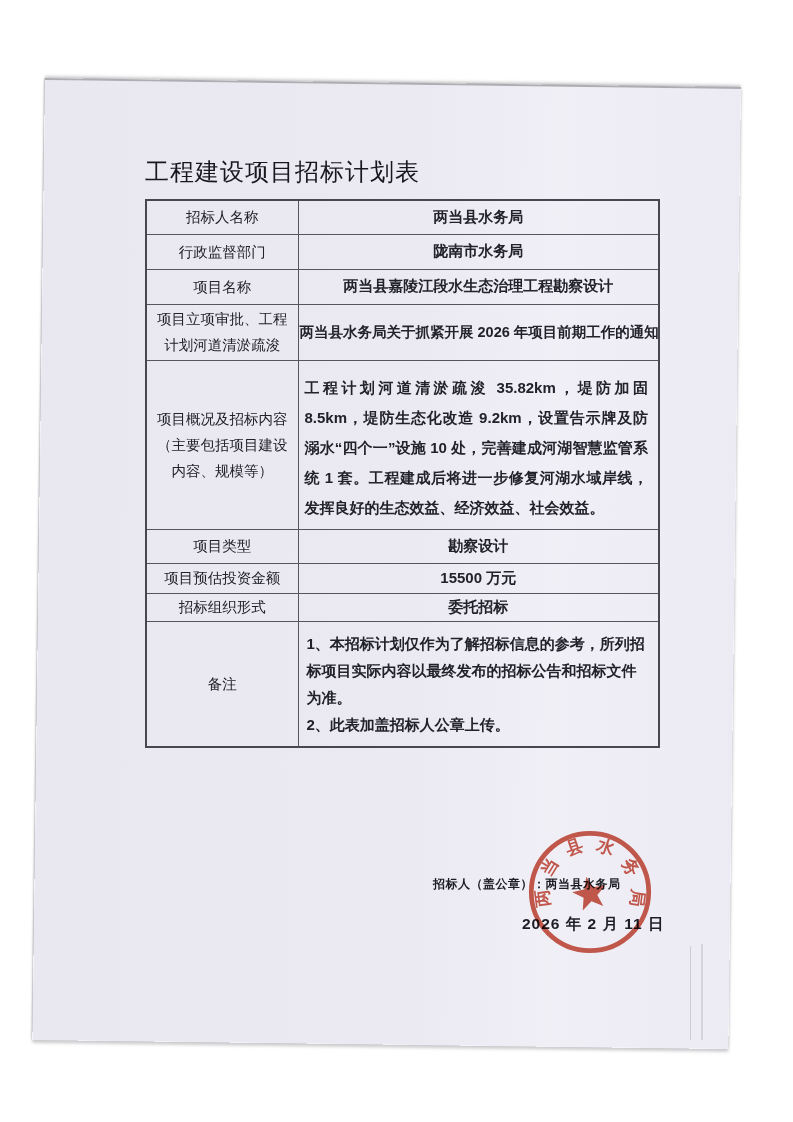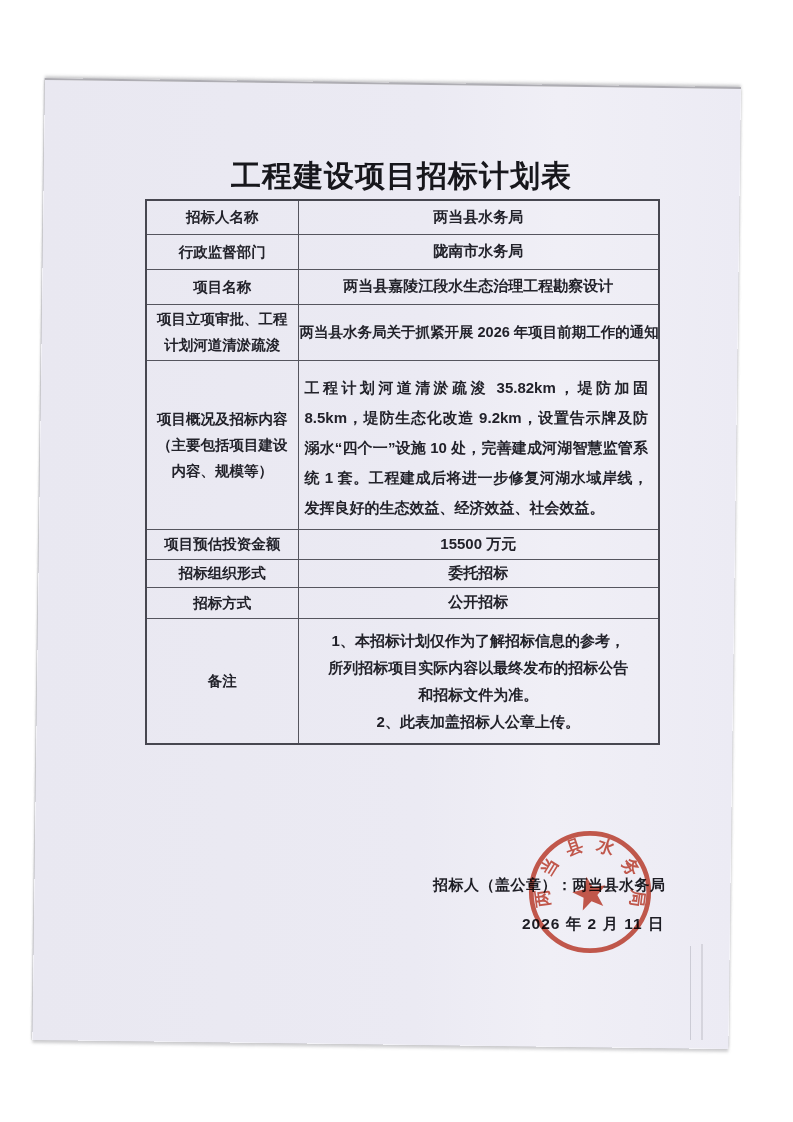--- a/index.html
+++ b/index.html
@@ -21,54 +21,54 @@
                 0 3px 3px rgba(150,150,156,0.45),
                 -1px 0 1px rgba(190,190,196,0.50);
   }
   .content {
     position: absolute; left: 45px; top: 78px;
     width: 696px; height: 962px;
     color: #22222a;
   }
   .doc-title {
     position: absolute; left: 100px; top: 78px; width: 513px;
-    margin: 0; text-align: center;
-    font-size: 30px; font-weight: 700; letter-spacing: 1px;
+    margin: 0; 
+    font-size: 24px; font-weight: 400; letter-spacing: 1px;
     color: #17171c;
   }
   .plan-table {
     position: absolute; left: 100px; top: 121px; width: 513px;
     border-collapse: collapse; table-layout: fixed;
     border: 2px solid #474750;
   }
   .plan-table td {
     border: 1px solid #55555e;
     vertical-align: middle;
     overflow: hidden;
   }
   .cell.label {
-    font-weight: 700; font-size: 14.5px; line-height: 26px;
+    font-weight: 400; font-size: 14.5px; line-height: 26px;
     text-align: center; padding: 0 3px; color: #22222a;
   }
   .cell.value {
     font-weight: 600; font-size: 15px;
     text-align: center; color: #22222a;
   }
   .cell.value.nowrap { white-space: nowrap; font-size: 14.5px; text-align: center; }
   .cell.value.paragraph {
     text-align: justify; line-height: 30px;
     padding: 12px 10px 6px 6px;
   }
   .cell.value.list {
-    text-align: center; line-height: 27px;
-    padding: 8px 28px;
+    text-align: left; line-height: 27px;
+    padding: 8px 8px;
   }
   .sig-line {
     position: absolute; left: 388px; top: 798px;
-    font-size: 15px; font-weight: 600; letter-spacing: 0.5px;
+    font-size: 12px; font-weight: 600; letter-spacing: 0.5px;
     color: #1d1d24;
   }
   .sig-date {
     position: absolute; left: 477px; top: 836px;
     font-size: 15.5px; font-weight: 600; letter-spacing: 1px;
     color: #1d1d24;
   }
   .seal {
     position: absolute; left: 480px; top: 749px;
     width: 130px; height: 130px;
@@ -111,31 +111,31 @@
           <td class="cell value">两当县嘉陵江段水生态治理工程勘察设计</td>
         </tr>
         <tr style="height: 56px;">
           <td class="cell label">项目立项审批、工程计划河道清淤疏浚</td>
           <td class="cell value nowrap">两当县水务局关于抓紧开展 2026 年项目前期工作的通知</td>
         </tr>
         <tr style="height: 164px;">
           <td class="cell label">项目概况及招标内容（主要包括项目建设内容、规模等）</td>
           <td class="cell value paragraph">工程计划河道清淤疏浚 35.82km，堤防加固 8.5km，堤防生态化改造 9.2km，设置告示牌及防溺水“四个一”设施 10 处，完善建成河湖智慧监管系统 1 套。工程建成后将进一步修复河湖水域岸线，发挥良好的生态效益、经济效益、社会效益。</td>
         </tr>
+        <tr style="height: 34px;">
+          <td class="cell label">项目类型</td>
+          <td class="cell value">勘察设计</td>
+        </tr>
         <tr style="height: 30px;">
           <td class="cell label">项目预估投资金额</td>
           <td class="cell value">15500 万元</td>
         </tr>
         <tr style="height: 28px;">
           <td class="cell label">招标组织形式</td>
           <td class="cell value">委托招标</td>
-        </tr>
-        <tr style="height: 31px;">
-          <td class="cell label">招标方式</td>
-          <td class="cell value">公开招标</td>
         </tr>
         <tr style="height: 116px;">
           <td class="cell label">备注</td>
           <td class="cell value list">
             <div>1、本招标计划仅作为了解招标信息的参考，所列招标项目实际内容以最终发布的招标公告和招标文件为准。</div>
             <div>2、此表加盖招标人公章上传。</div>
           </td>
         </tr>
       </tbody>
   </table>

